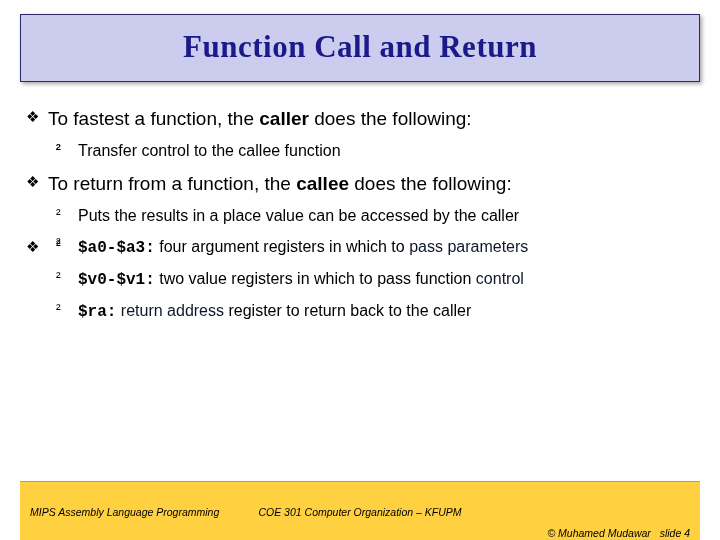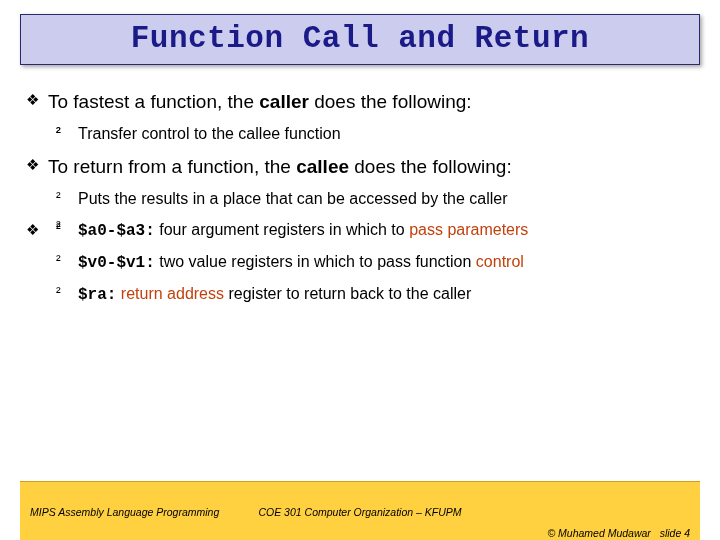--- a/index.html
+++ b/index.html
@@ -20,22 +20,22 @@
   }
   .title-bar {
     margin: 14px 20px 0 20px;
     background: #ccccee;
     border: 1px solid #2a2a6a;
     box-shadow: 2px 2px 4px rgba(0,0,0,0.35);
     text-align: center;
     padding: 6px 0 8px 0;
   }
   .title-bar h1 {
-    margin: 0;
-    font-family: Liberation Mono, monospace;
+    margin: 8px;
+    font-family: Liberation Serif, serif;
     font-size: 31px;
     font-weight: bold;
     color: #1a1a88;
     letter-spacing: 0.5px;
   }
   .content {
     padding: 14px 26px 0 26px;
     color: #000;
   }
   .lvl1 {
@@ -58,21 +58,21 @@
     position: relative;
     line-height: 1.35;
   }
   .lvl2 .b2 {
     position: absolute;
     left: 30px;
     top: 0px;
     font-size: 14px;
   }
   .bold { font-weight: bold; }
-  .red { color: #c2410c; }
+  .red { color: #0f172a; }
   .code { font-family: "Courier New", monospace; font-weight: bold; }
   .footer {
     position: absolute;
     left: 0;
     bottom: 12px;
     width: 720px;
     box-sizing: border-box;
   }
   .footer-bar {
     margin: 0 20px;
@@ -113,21 +113,21 @@
       <span class="b2">²</span>
       <span>Transfer control to the callee function</span>
     </div>
 
     <div class="lvl1">
       <span class="b1">❖</span>
       <span>To return from a function, the </span><span class="bold">callee</span><span> does the following:</span>
     </div>
     <div class="lvl2">
       <span class="b2">²</span>
-      <span>Puts the results in a place that can be accessed by the caller</span>
+      <span>Puts the results in a place value can be accessed by the caller</span>
     </div>
     <div class="lvl2">
       <span class="b2">²</span>
     </div>
 
     <div class="lvl1">
       <span class="b1">❖</span>
     </div>
     <div class="lvl2">
       <span class="b2">²</span>

